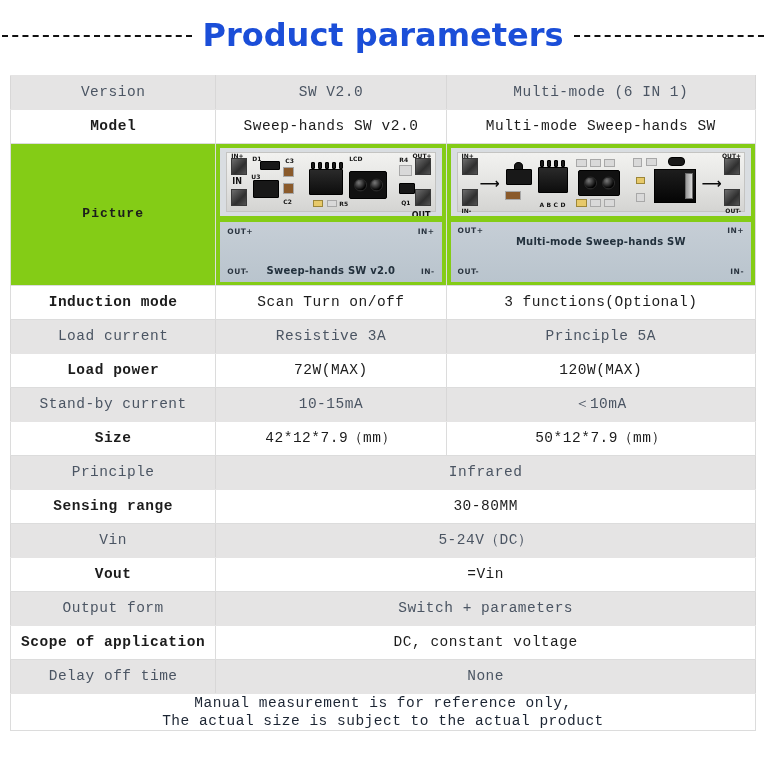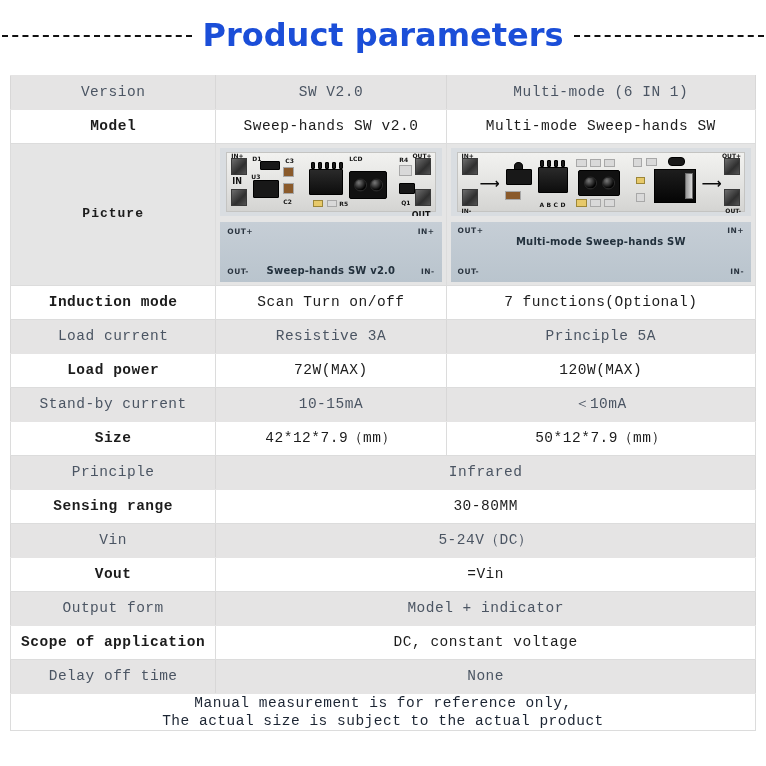--- a/index.html
+++ b/index.html
@@ -46,21 +46,21 @@
   col.c2 { width: 230px; }
   col.c3 { width: 309px; }
 
   tr.gray td { background: #e5e4e4; color: #4b5563; border-color: #e5e4e4; }
   tr.gray td { border-left-color: #d8d7d7; border-right-color: #d8d7d7; }
   tr.white td { background: #ffffff; color: #1c1c1c; }
   tr.white td.label { font-weight: 700; }
   tr.gray td.label { font-weight: 400; }
 
   
-  tr.picrow td { background: #e5e5e5; padding: 3px 4px; height: 142px; }
+  tr.picrow td { background: #84cc16; padding: 3px 4px; height: 142px; }
   tr.picrow td.label { font-size: 13px; color: #1c1c1c; letter-spacing: 1px; }
 
   
   td.note {
     height: 56px; font-size: 15px; color: #1c2533; background: #fff;
     line-height: 1.55; letter-spacing: 0.4px;
   }
 
   
   .pcb { position: relative; width: 100%; height: 134px; }
@@ -281,21 +281,21 @@
               <span class="botname" style="top:14px;">Multi-mode Sweep-hands SW</span>
             </div>
 
           </div>
         </td>
       </tr>
 
       <tr class="white">
         <td class="label">Induction mode</td>
         <td>Scan Turn on/off</td>
-        <td>7 functions(Optional)</td>
+        <td>3 functions(Optional)</td>
       </tr>
 
       <tr class="gray">
         <td class="label">Load current</td>
         <td>Resistive 3A</td>
         <td>Principle 5A</td>
       </tr>
 
       <tr class="white">
         <td class="label">Load power</td>
@@ -330,21 +330,21 @@
         <td colspan="2">5-24V（DC）</td>
       </tr>
 
       <tr class="white">
         <td class="label">Vout</td>
         <td colspan="2">=Vin</td>
       </tr>
 
       <tr class="gray">
         <td class="label">Output form</td>
-        <td colspan="2">Model + indicator</td>
+        <td colspan="2">Switch + parameters</td>
       </tr>
 
       <tr class="white">
         <td class="label">Scope of application</td>
         <td colspan="2">DC, constant voltage</td>
       </tr>
 
       <tr class="gray">
         <td class="label">Delay off time</td>
         <td colspan="2">None</td>

